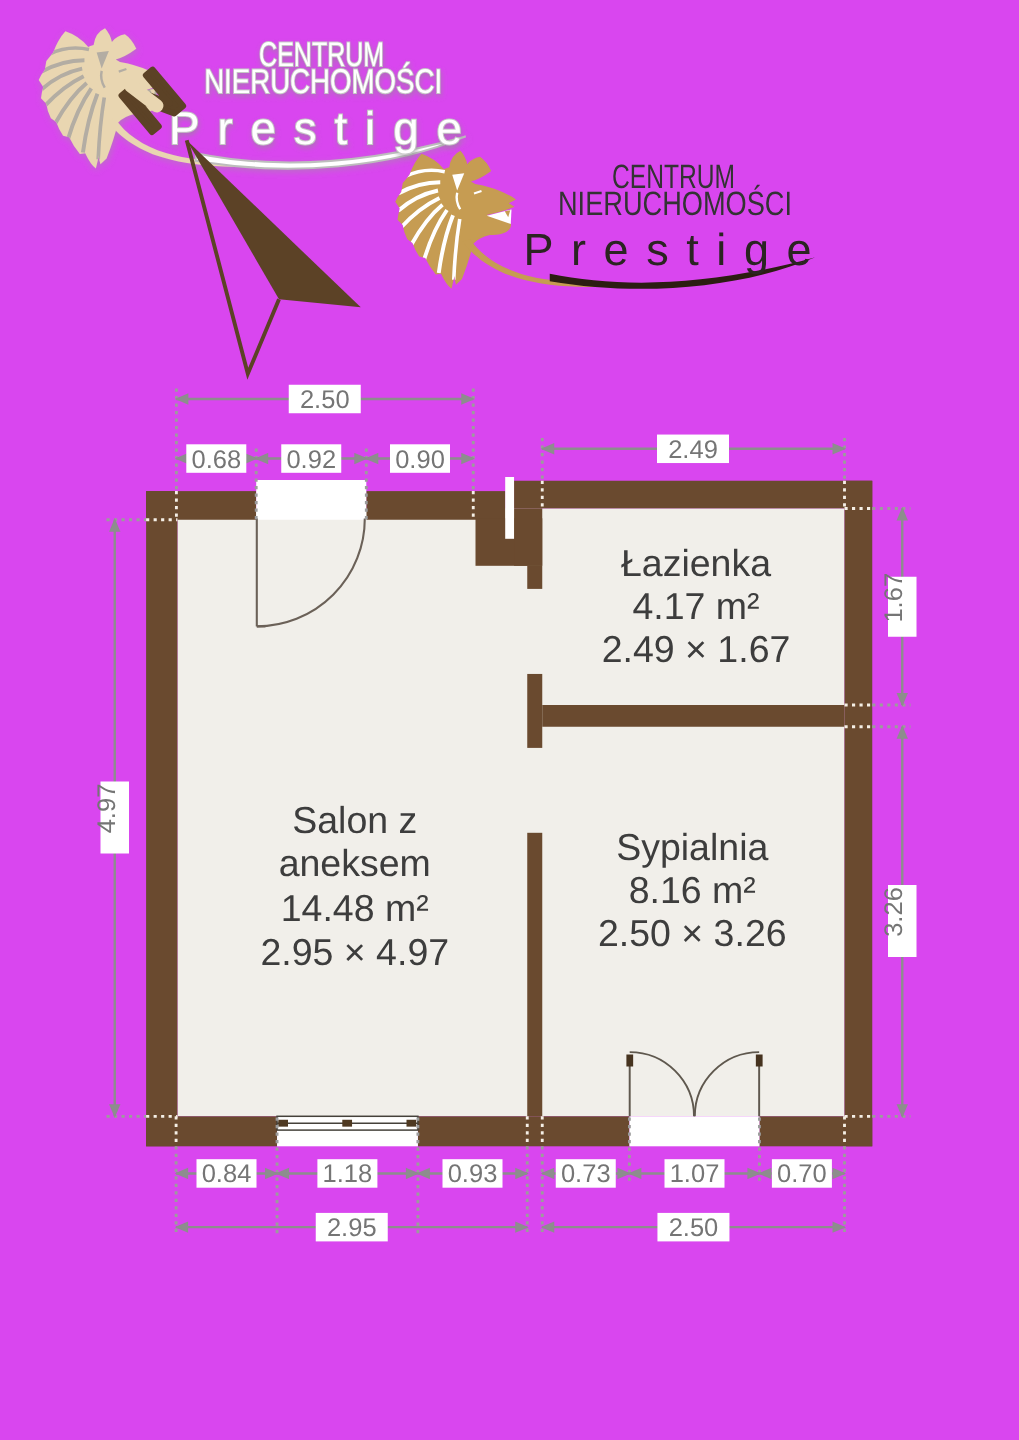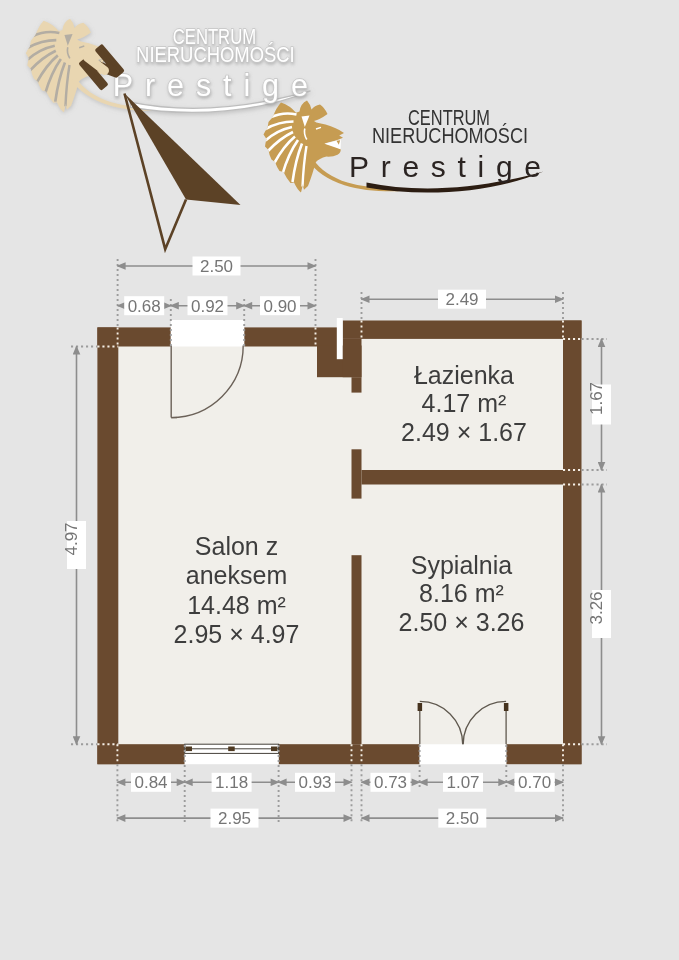--- a/index.html
+++ b/index.html
@@ -1,16 +1,16 @@
 <!DOCTYPE html>
 <html><head>
 <meta charset="utf-8">
 <style>
   html,body{margin:0;padding:0;background:#fff;}
-  .page{position:relative;width:679px;height:960px;overflow:hidden;background:#e5e5e5;
+  .page{position:relative;width:679px;height:960px;overflow:hidden;background:#d946ef;
         font-family:"Liberation Sans", sans-serif;}
   svg{position:absolute;left:0;top:0;}
   text{font-family:"Liberation Sans", sans-serif;}
 </style>
 </head>
 <body>
 <div class="page">
 <svg width="679" height="960" viewBox="0 0 679 960">
   <defs>
     <marker id="ar" viewBox="0 0 10 8" refX="9" refY="4" markerWidth="10" markerHeight="8" orient="auto-start-reverse" markerUnits="userSpaceOnUse">

